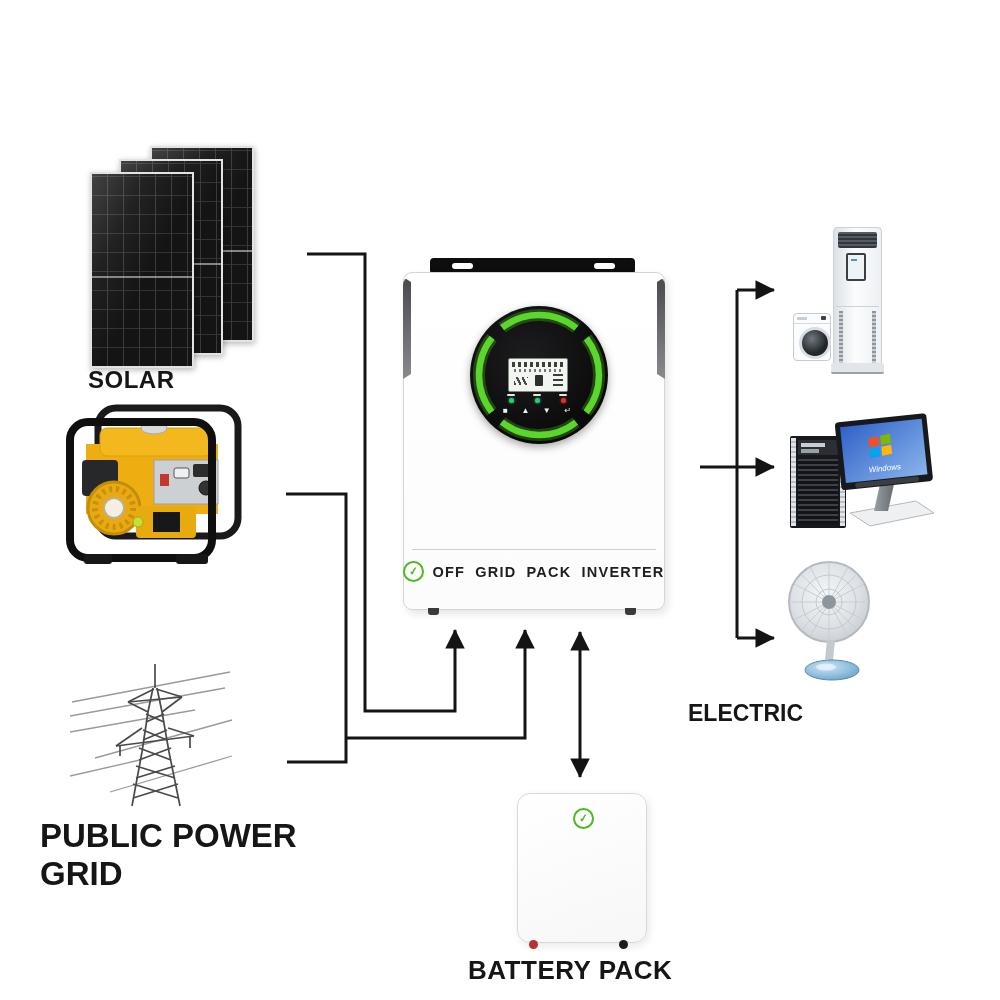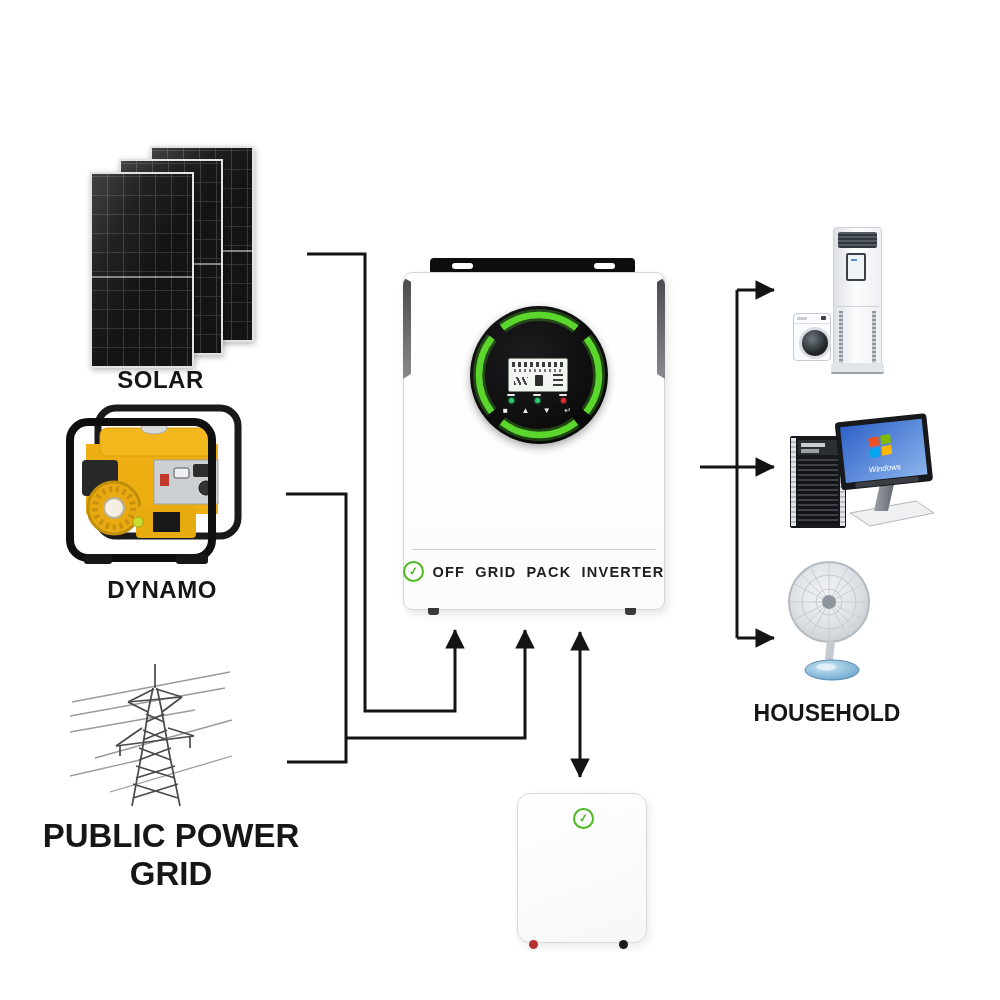--- a/index.html
+++ b/index.html
@@ -4,21 +4,21 @@
 <style>
   html,body{margin:0;padding:0;background:#fff;font-family:"Liberation Sans",sans-serif;}
   .canvas{position:relative;width:1000px;height:1000px;background:#fff;overflow:hidden;}
   .abs{position:absolute;}
   .connectors{position:absolute;left:0;top:0;width:1000px;height:1000px;z-index:5;pointer-events:none;}
   .wire{stroke:#141414;stroke-width:3;fill:none;}
   .arr-end{marker-end:url(#ah);}
   .arr-both{marker-end:url(#ah);marker-start:url(#ah);}
 
   
-  .label{position:absolute;color:#161616;font-weight:700;text-align:center;letter-spacing:.5px;z-index:6;}
+  .label{position:absolute;color:#161616;font-weight:700;text-align:left;letter-spacing:.5px;z-index:6;}
   .solar-label{left:88px;top:366px;width:145px;font-size:24px;}
   .dynamo-label{left:82px;top:576px;width:160px;font-size:24px;}
   .grid-label{left:40px;top:817px;width:262px;font-size:33px;letter-spacing:0;}
   .battery-label{left:468px;top:955px;width:222px;font-size:26px;}
   .appl-label{left:688px;top:699px;width:278px;font-size:23px;line-height:29px;letter-spacing:0;}
 
   
   .panel{position:absolute;width:100px;height:192px;border:2px solid #e3e3e3;
     background:
       linear-gradient(118deg, rgba(255,255,255,.20) 0%, rgba(255,255,255,.06) 28%, rgba(0,0,0,0) 55%),
@@ -149,21 +149,20 @@
     <circle cx="58" cy="106" r="26" fill="#e9a911" stroke="#c28f0b" stroke-width="3"></circle>
     <circle cx="58" cy="106" r="19" fill="none" stroke="#c89010" stroke-width="6" stroke-dasharray="3 4"></circle>
     <circle cx="58" cy="106" r="10" fill="#f4efe2" stroke="#bdaf93" stroke-width="2"></circle>
     <rect x="80" y="104" width="60" height="32" rx="4" fill="#e7ab10"></rect>
     <rect x="97" y="110" width="27" height="20" fill="#17181a"></rect>
     <circle cx="82" cy="120" r="5" fill="#cbdd33" stroke="#9ab01e"></circle>
     <rect x="14" y="20" width="142" height="136" rx="18" fill="none" stroke="#0f0f0f" stroke-width="8"></rect>
     <rect x="28" y="152" width="28" height="10" rx="3" fill="#17171a"></rect>
     <rect x="120" y="152" width="32" height="10" rx="3" fill="#17171a"></rect>
   </svg>
-  <div class="label dynamo-label">DYNAMO</div>
 
   <svg class="abs grid-svg" width="165" height="150" viewBox="0 0 165 150">
     <g stroke="#9a9a9a" stroke-width="1.3">
       <line x1="2" y1="42" x2="160" y2="12"></line>
       <line x1="0" y1="56" x2="155" y2="28"></line>
       <line x1="0" y1="72" x2="125" y2="50"></line>
       <line x1="25" y1="98" x2="162" y2="60"></line>
       <line x1="0" y1="116" x2="70" y2="100"></line>
       <line x1="40" y1="132" x2="162" y2="96"></line>
     </g>
@@ -246,20 +245,21 @@
     <div class="inv-foot foot-r"></div>
   </div>
 
   <div class="abs battery">
     <span class="logo-ring">
         <span class="logo-check">✓</span>
       </span>
     <div class="bat-foot bat-foot-red"></div>
     <div class="bat-foot bat-foot-blk"></div>
   </div>
+  <div class="label battery-label">BATTERY PACK</div>
 
   <div class="abs ac">
     <div class="ac-grille"></div>
     <div class="ac-display">
         <i></i>
       </div>
     <div class="ac-seam"></div>
     <div class="ac-strip ac-strip-l"></div>
     <div class="ac-strip ac-strip-r"></div>
     <div class="ac-base"></div>
@@ -333,16 +333,16 @@
     </g>
     <circle cx="41" cy="46" r="27" fill="none" stroke="#c4c9ce"></circle>
     <circle cx="41" cy="46" r="13" fill="none" stroke="#c4c9ce"></circle>
     <circle cx="41" cy="46" r="7" fill="#8e959c"></circle>
     <rect x="38" y="84" width="8" height="20" fill="#c3c9ce" transform="rotate(6 42 94)"></rect>
     <ellipse cx="44" cy="114" rx="27" ry="10" fill="url(#baseGrad)" stroke="#5b89ad"></ellipse>
     <ellipse cx="38" cy="111" rx="10" ry="3.5" fill="#e9f4fb" opacity="0.8"></ellipse>
   </svg>
 
   <div class="label appl-label">
-    <div>HOUSEHOLD</div>
+    <div>ELECTRIC</div>
   </div>
 
 </div>
 
 </body></html>

